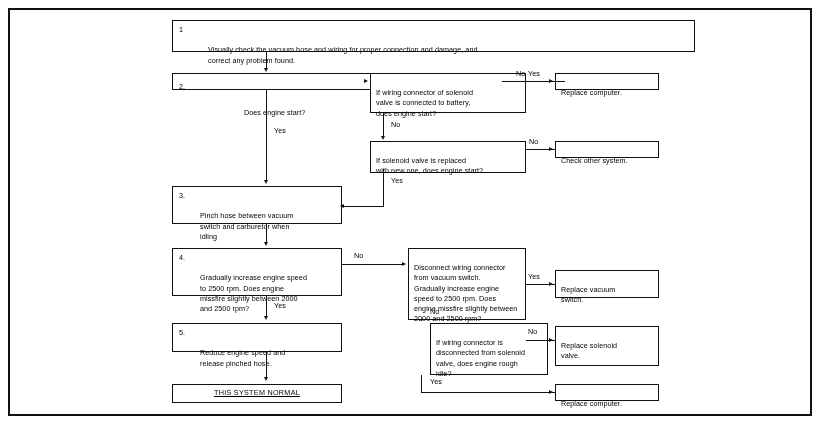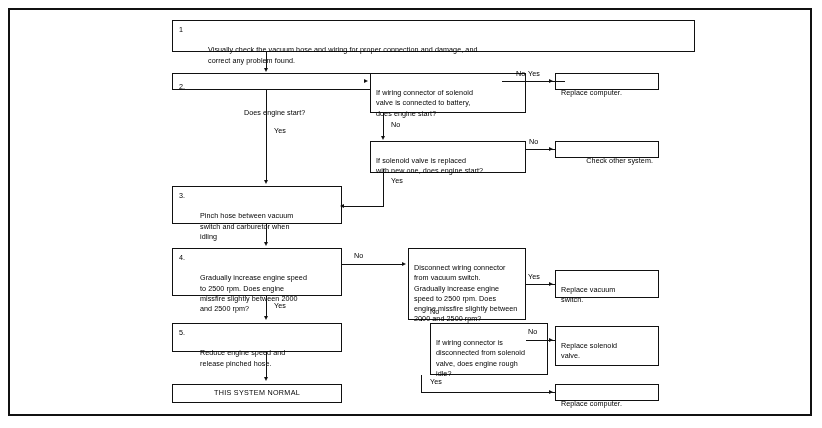--- a/index.html
+++ b/index.html
@@ -109,21 +109,21 @@
 
     <div class="box plain" style="left:545px; top:63px; width:104px; height:17px;">
       <span class="body">Replace computer.</span>
     </div>
 
     <div class="box plain" style="left:360px; top:131px; width:156px; height:32px;">
       <span class="body">If solenoid valve is replaced
 with new one, does engine start?</span>
     </div>
 
-    <div class="box plain" style="left:545px; top:131px; width:104px; height:17px;text-align:right;">
+    <div class="box plain" style="left:545px; top:131px; width:104px; height:17px;">
       <span class="body">Check other system.</span>
     </div>
 
     <div class="box" style="left:162px; top:176px; width:170px; height:38px;">
       <span class="num">3.</span>
       <span class="body" style="margin-left:22px;">Pinch hose between vacuum
 switch and carburetor when
 idling</span>
     </div>
 
@@ -161,21 +161,21 @@
 valve, does engine rough
 idle?</span>
     </div>
 
     <div class="box plain" style="left:545px; top:316px; width:104px; height:40px;">
       <span class="body">Replace solenoid
 valve.</span>
     </div>
 
     <div class="box center" style="left:162px; top:374px; width:170px; height:19px;">
-      <span style="letter-spacing:.3px;">THIS SYSTEM NORMAL</span>
+      <span style="letter-spacing:.3px;text-decoration:underline;">THIS SYSTEM NORMAL</span>
     </div>
 
     <div class="box plain" style="left:545px; top:374px; width:104px; height:17px;">
       <span class="body">Replace computer.</span>
     </div>
 
     <div class="ln lnv" style="left:256px; top:42px; height:17px;"></div>
     <div class="arr arr-down" style="left:253.5px; top:58px;"></div>
 
     <div class="ln lnh" style="left:492px; top:71px; width:63px;"></div>

